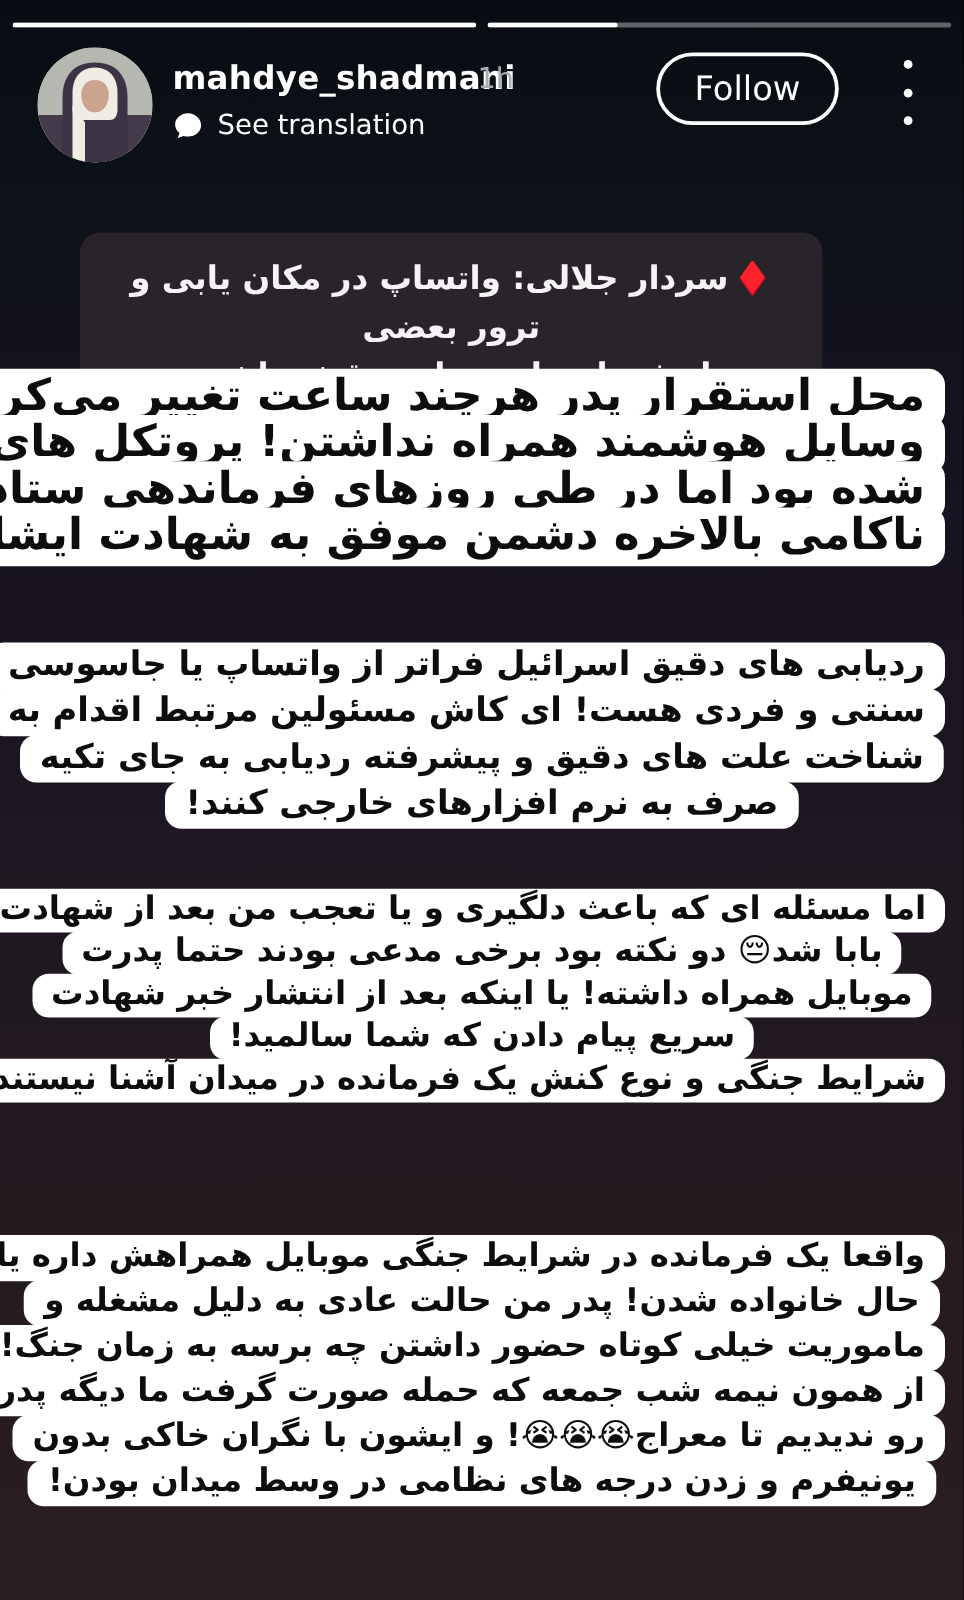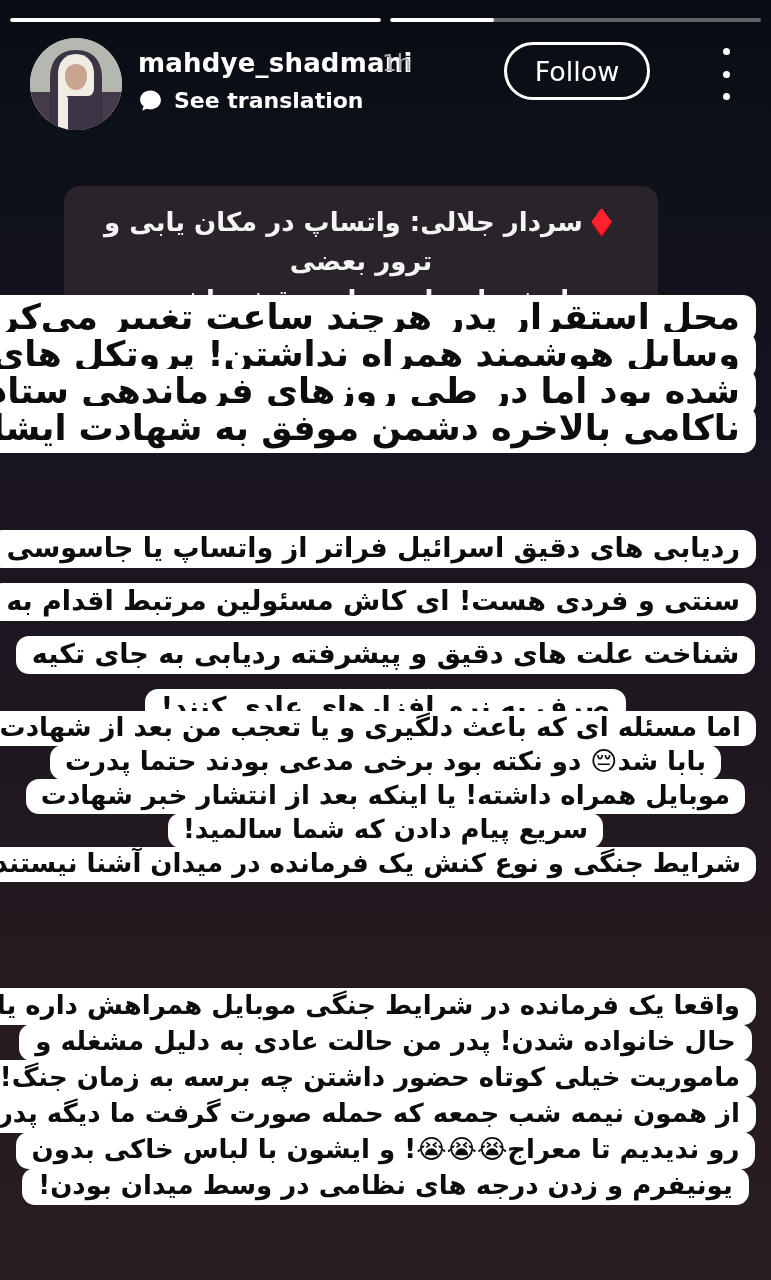--- a/index.html
+++ b/index.html
@@ -15,44 +15,44 @@
   
   .header{position:absolute;top:36px;left:0;right:0;height:100px;}
   .avatar{
     position:absolute;left:30px;top:2px;width:92px;height:92px;border-radius:50%;
     overflow:hidden;background:#b9bdb5;
   }
   .uname{position:absolute;left:138px;top:12px;font-size:26px;font-weight:700;color:#fff;letter-spacing:.2px;}
   .tstamp{position:absolute;left:382px;top:14px;font-size:23px;color:#a9adb2;font-weight:400;text-align:right;}
   .trans-row{position:absolute;left:138px;top:52px;display:flex;align-items:center;gap:11px;color:#fff;}
   .trans-row svg{display:block;}
-  .trans-label{font-size:22px;color:#fff;font-weight:700;}
+  .trans-label{font-size:22px;color:#fff;font-weight:400;}
   .follow-btn{
-    position:absolute;left:504px;top:6px;width:146px;height:58px;border:3px solid #fff;border-radius:29px;
+    position:absolute;left:525px;top:6px;width:146px;height:58px;border:3px solid #fff;border-radius:29px;
     background:transparent;color:#fff;font-size:27px;font-weight:500;display:flex;align-items:center;justify-content:center;
     font-family:inherit;box-sizing:border-box;
   }
   .dots{position:absolute;left:716px;top:10px;width:20px;height:52px;display:flex;flex-direction:column;align-items:center;justify-content:space-between;padding:2px 0;}
   .dots i{width:7px;height:7px;border-radius:50%;background:#fff;}
   
   .headline{
     position:absolute;top:186px;left:64px;width:594px;box-sizing:border-box;
     background:rgba(43,37,42,0.96);border-radius:16px;padding:17px 12px 15px;
     direction:rtl;text-align:center;color:#f6f3f6;font-weight:700;font-size:26px;line-height:39px;
   }
   .diamond{color:#e8323e;font-size:25px;margin-left:4px;}
   
   .bubble{position:absolute;left:15px;right:15px;direction:rtl;text-align:center;font-weight:700;color:#0d0d0d;}
   .tline{display:block;}
   .tline>span{
     display:inline-block;background:#ffffff;border-radius:13px;
     padding:2px 16px 5px;white-space:nowrap;
   }
   .b2{top:295px;font-size:35px;}  .b2 .tline{height:37px;}
-  .b3{top:514px;font-size:27px;}  .b3 .tline{height:37px;margin-top:16px;}
+  .b3{top:514px;font-size:27px;}  .b3 .tline{height:37px;}
   .b4{top:711px;font-size:26px;}  .b4 .tline{height:34px;text-align:center;}
   .b4 .tline>span{padding:1px 15px 4px;}
   .b5{top:988px;font-size:26px;}  .b5 .tline{height:36px;}
 </style>
 </head>
 <body>
 
 <div id="story">
 
   <div class="progress-row">
@@ -100,33 +100,33 @@
     <div class="tline"><span>محل استقرار پدر هرچند ساعت تغییر می‌کرد.گوشی و</span></div>
     <div class="tline"><span>وسایل هوشمند همراه نداشتن! پروتکل های امنیتی رعایت</span></div>
     <div class="tline"><span>شده بود اما در طی روزهای فرماندهی ستاد جنگ چندین بار</span></div>
     <div class="tline"><span>ناکامی بالاخره دشمن موفق به شهادت ایشان شد!</span></div>
   </div>
 
   <div class="bubble b3">
     <div class="tline"><span>ردیابی های دقیق اسرائیل فراتر از واتساپ یا جاسوسی</span></div>
     <div class="tline"><span>سنتی و فردی هست! ای کاش مسئولین مرتبط اقدام به</span></div>
     <div class="tline"><span>شناخت علت های دقیق و پیشرفته ردیابی به جای تکیه</span></div>
-    <div class="tline"><span>صرف به نرم افزارهای عادی کنند!</span></div>
+    <div class="tline"><span>صرف به نرم افزارهای خارجی کنند!</span></div>
   </div>
 
   <div class="bubble b4">
     <div class="tline"><span>اما مسئله ای که باعث دلگیری و یا تعجب من بعد از شهادت</span></div>
     <div class="tline"><span>بابا شد😔 دو نکته بود برخی مدعی بودند حتما پدرت</span></div>
     <div class="tline"><span>موبایل همراه داشته! یا اینکه بعد از انتشار خبر شهادت</span></div>
     <div class="tline"><span>سریع پیام دادن که شما سالمید!</span></div>
     <div class="tline"><span>شرایط جنگی و نوع کنش یک فرمانده در میدان آشنا نیستند.</span></div>
   </div>
 
   <div class="bubble b5">
     <div class="tline"><span>واقعا یک فرمانده در شرایط جنگی موبایل همراهش داره یا</span></div>
     <div class="tline"><span>حال خانواده شدن! پدر من حالت عادی به دلیل مشغله و</span></div>
     <div class="tline"><span>ماموریت خیلی کوتاه حضور داشتن چه برسه به زمان جنگ!</span></div>
     <div class="tline"><span>از همون نیمه شب جمعه که حمله صورت گرفت ما دیگه پدر</span></div>
-    <div class="tline"><span>رو ندیدیم تا معراج😭😭😭! و ایشون با لباس خاکی بدون</span></div>
+    <div class="tline"><span>رو ندیدیم تا معراج😭😭😭! و ایشون با نگران خاکی بدون</span></div>
     <div class="tline"><span>یونیفرم و زدن درجه های نظامی در وسط میدان بودن!</span></div>
   </div>
 
 </div>
 
 </body></html>

